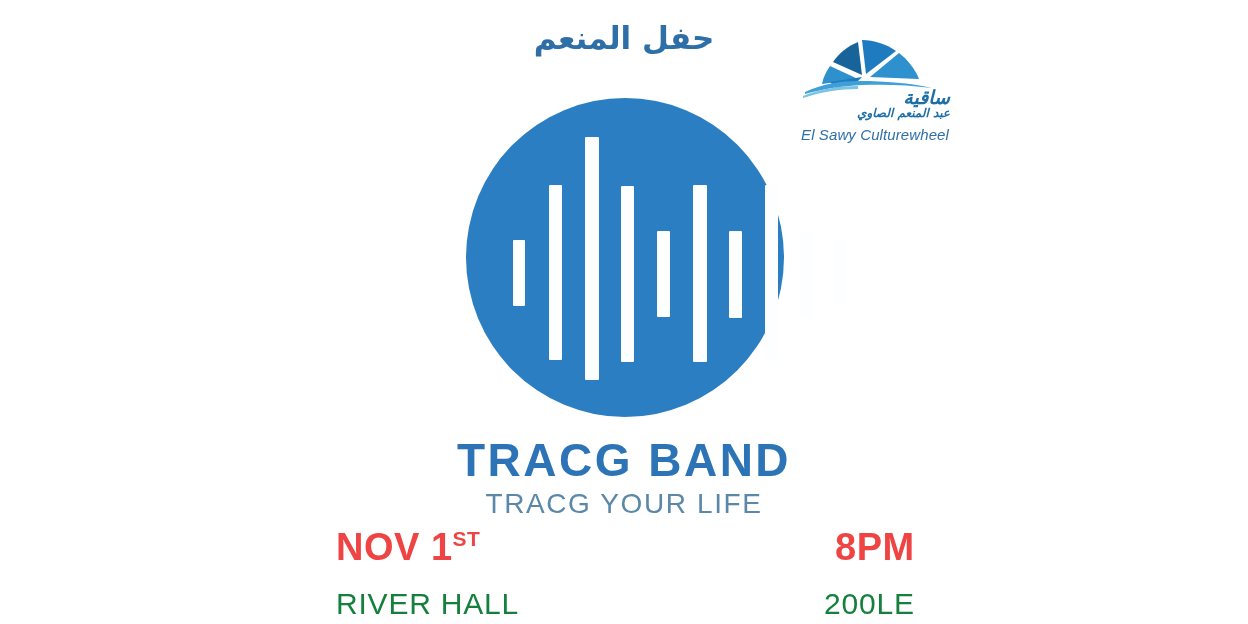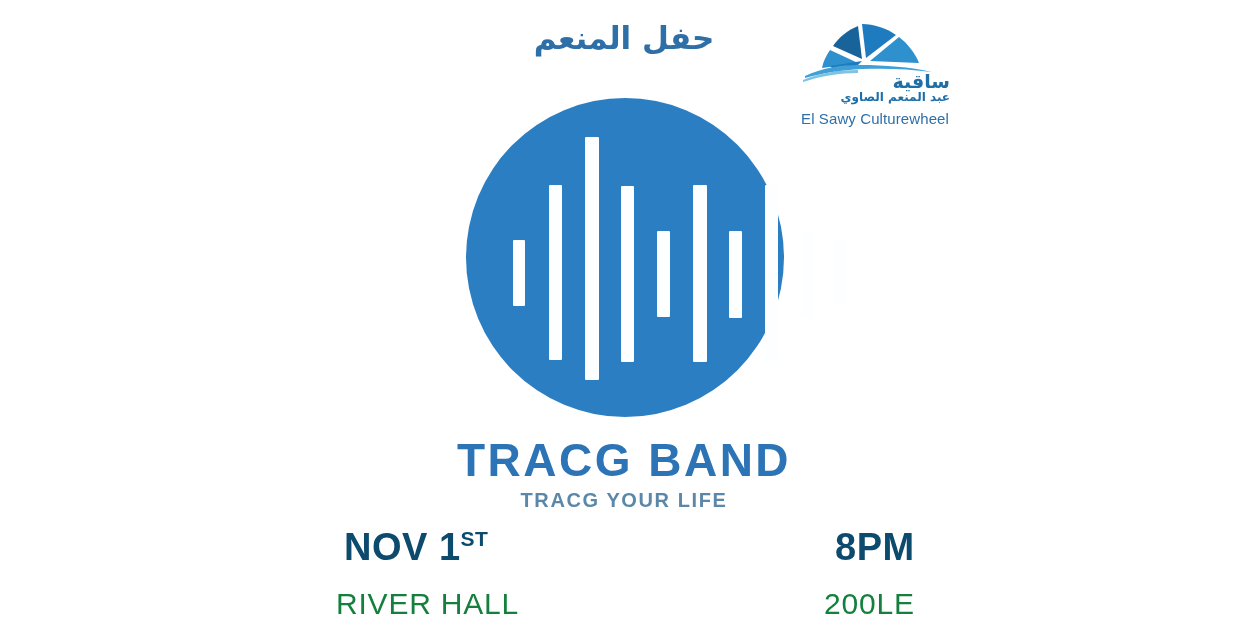--- a/index.html
+++ b/index.html
@@ -32,23 +32,24 @@
     color: #2E6FA8;
     letter-spacing: 0;
     direction: rtl;
     line-height: 1.2;
   }
 
   
   .sponsor-logo {
     position: absolute;
     left: 800px;
-    top: 20px;
+    top: 36px;
     width: 150px;
     height: 104px;
+    font-style: italic;
   }
   .sponsor-logo-mark {
     position: absolute;
     left: 0;
     top: 0;
     width: 150px;
     height: 66px;
   }
   .sponsor-logo-arabic {
     position: absolute;
@@ -125,22 +126,22 @@
     letter-spacing: 2.5px;
     line-height: 1;
   }
   .band-tagline {
     position: absolute;
     left: 0;
     right: 0;
     top: 490px;
     text-align: center;
     font-family: "Liberation Sans", sans-serif;
-    font-size: 20px;
-    font-weight: 700;
+    font-size: 28px;
+    font-weight: 400;
     color: #5B87A8;
     letter-spacing: 1.6px;
     line-height: 1;
   }
 
   
   .info-left {
     position: absolute;
     left: 336px;
     top: 528px;
@@ -149,25 +150,24 @@
   .info-right {
     position: absolute;
     left: 824px;
     top: 528px;
     text-align: right;
   }
   .info-primary {
     font-family: "Liberation Sans", sans-serif;
     font-size: 38px;
     font-weight: 700;
-    color: #0c4a6e;
+    color: #ef4444;
     letter-spacing: 0.5px;
     line-height: 1.02;
     white-space: nowrap;
-    margin-left: 8px;
   }
   .info-primary .ordinal {
     font-size: 21px;
     font-weight: 700;
     vertical-align: super;
     letter-spacing: 0.5px;
   }
   .info-secondary {
     font-family: "Liberation Sans", sans-serif;
     font-size: 30px;

